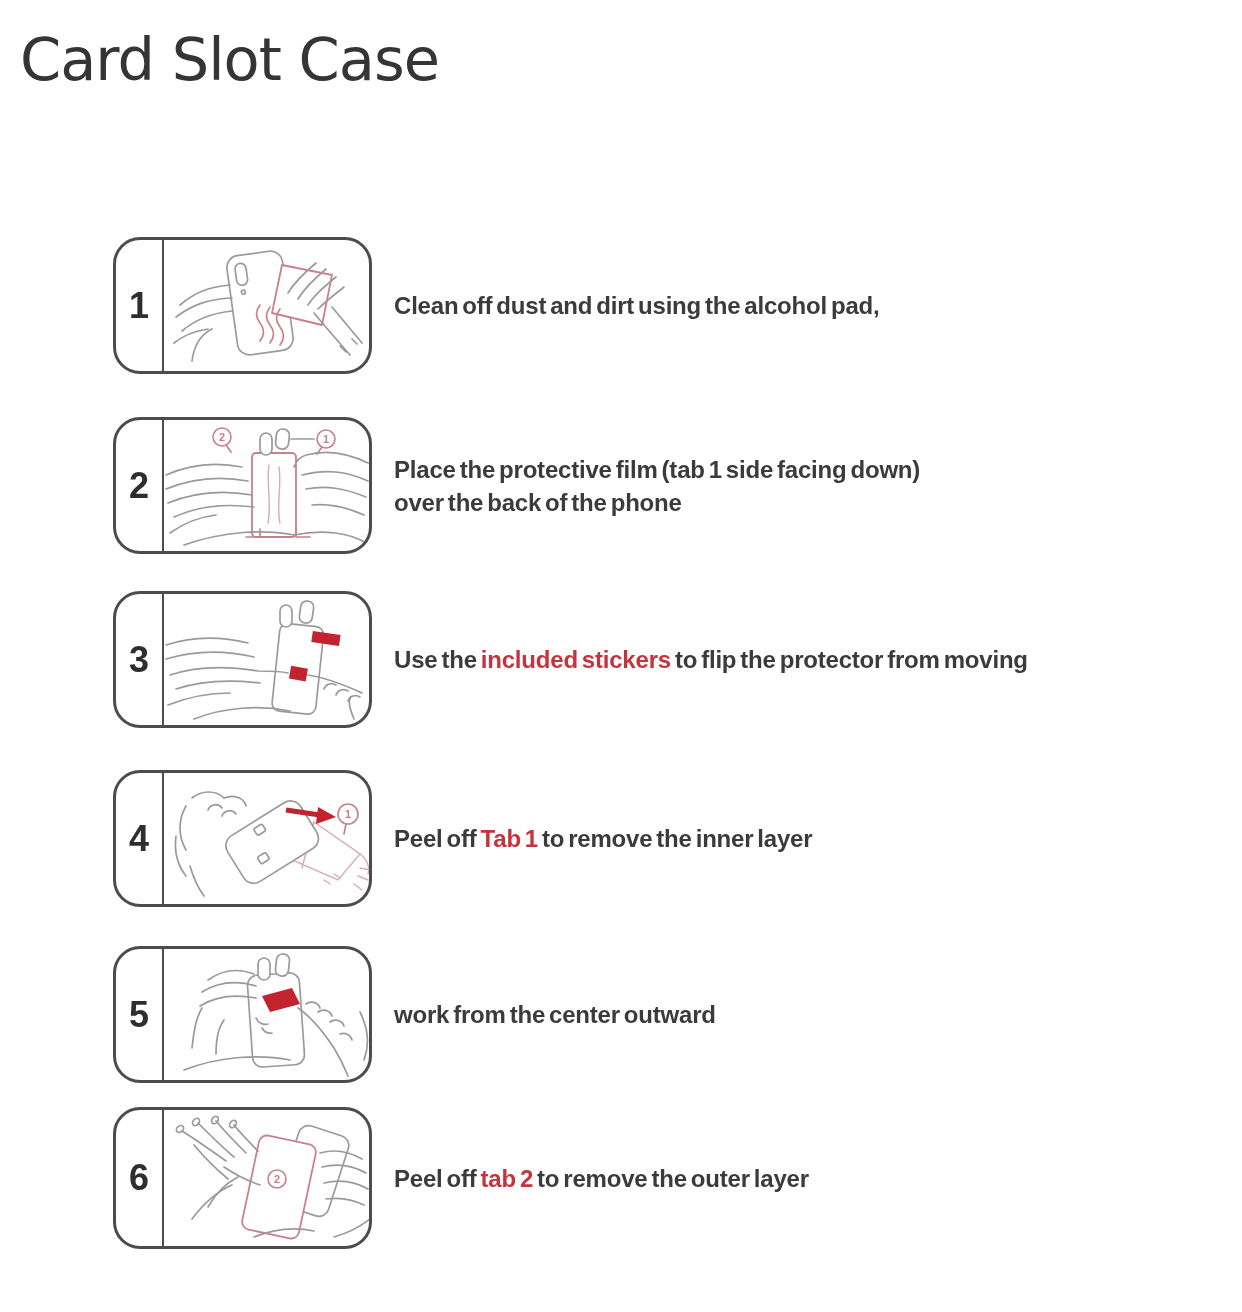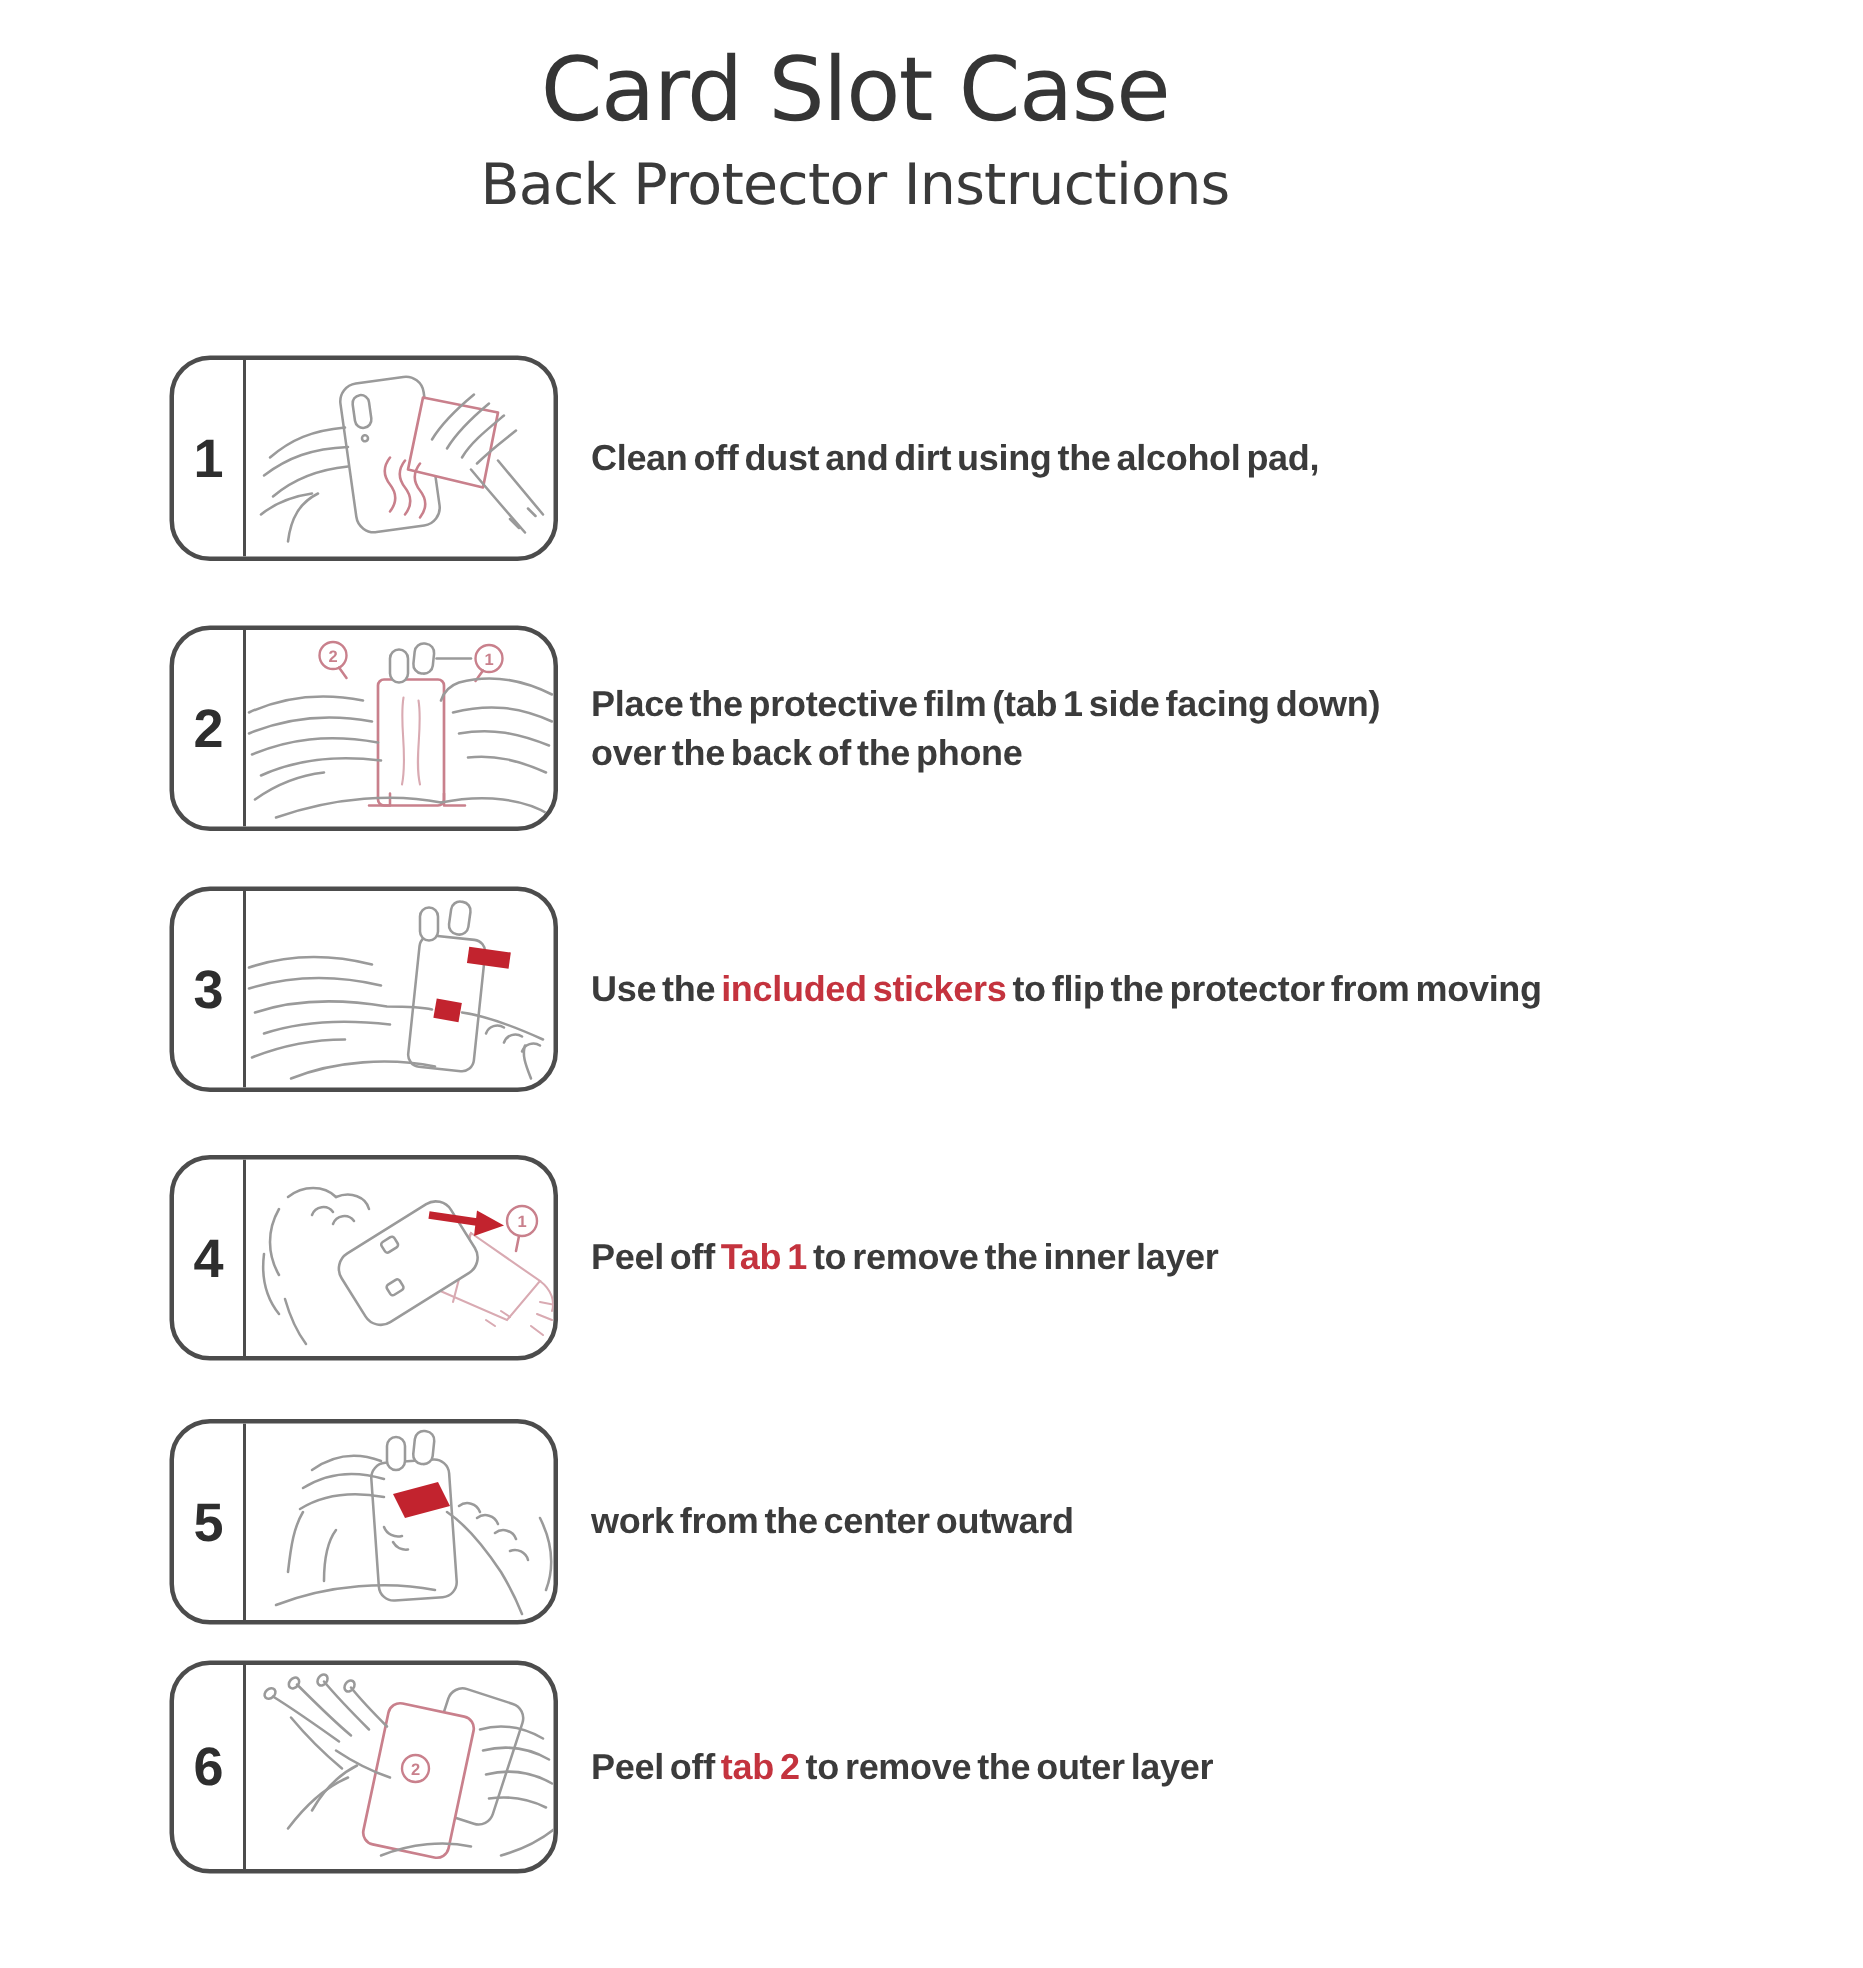--- a/index.html
+++ b/index.html
@@ -10,21 +10,21 @@
     --line-gray:#9a9a9a;
     --box-border:#4c4c4c;
   }
   *{margin:0;padding:0;box-sizing:border-box;}
   html,body{background:#ffffff;}
   body{
     width:1242px;height:1312px;position:relative;overflow:hidden;
     font-family:"Liberation Sans",sans-serif;color:var(--text-dark);
   }
   .header{
-    position:absolute;left:0;top:28px;width:1140px;text-align:center;
+    position:absolute;left:0;top:28px;width:1140px;text-align:left;padding-left:20px;
   }
   .title{
     font-family:"DejaVu Sans",sans-serif;font-weight:400;
     font-size:59px;letter-spacing:-1px;color:#353535;line-height:1.1;
   }
   .subtitle{
     font-family:"DejaVu Sans",sans-serif;font-weight:400;
     font-size:38px;letter-spacing:-0.5px;color:#3a3a3a;margin-top:8px;
   }
   .row{position:absolute;left:113px;display:flex;align-items:center;height:137px;}
@@ -57,21 +57,20 @@
   .rdln{fill:none;stroke:var(--sticker-red);stroke-width:5;stroke-linecap:butt;}
   .badge{fill:none;stroke:var(--pink-line);stroke-width:1.6;}
   .badge-txt{fill:var(--pink-line);font-family:"Liberation Sans",sans-serif;font-size:11px;font-weight:700;text-anchor:middle;}
   .faint{fill:none;stroke:#d9aab2;stroke-width:1.4;stroke-linecap:round;}
 </style>
 </head>
 <body>
 
 <div class="header">
   <div class="title">Card Slot Case</div>
-  <div class="subtitle">Back Protector Instructions</div>
 </div>
 
 <div class="row row1">
   <div class="stepbox">
     <div class="numcol">
       <span class="num">1</span>
     </div>
     <div class="illu">
       <svg width="206" height="126" viewBox="0 0 206 126">
         <g transform="rotate(-8 96 60)">

